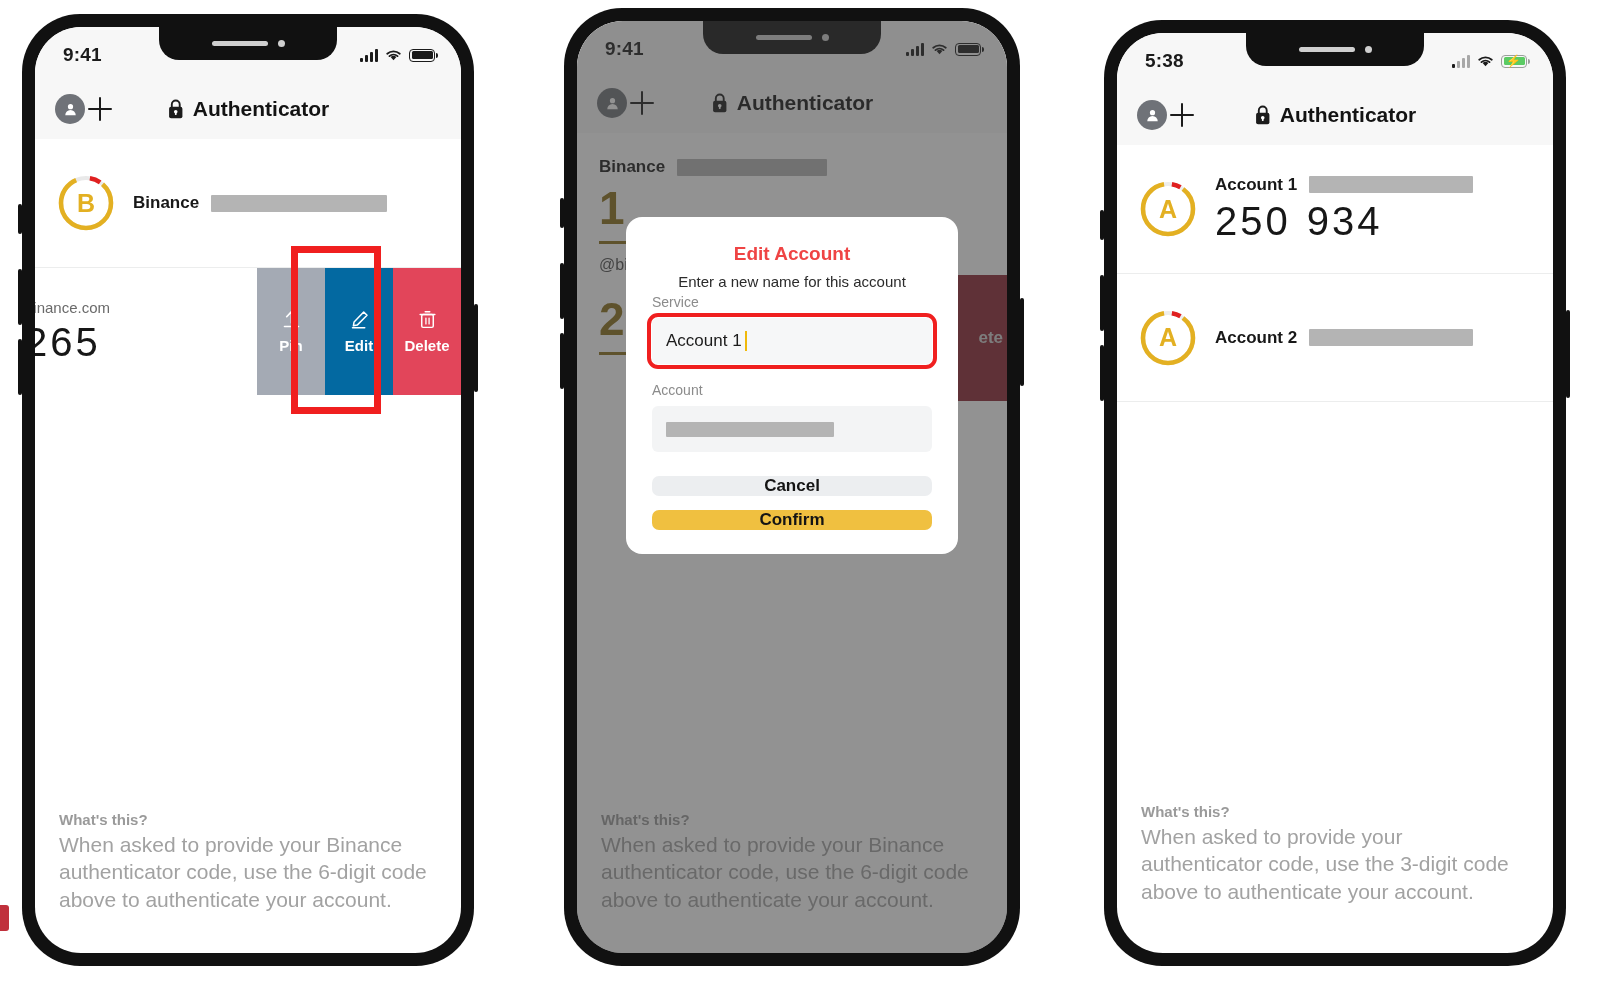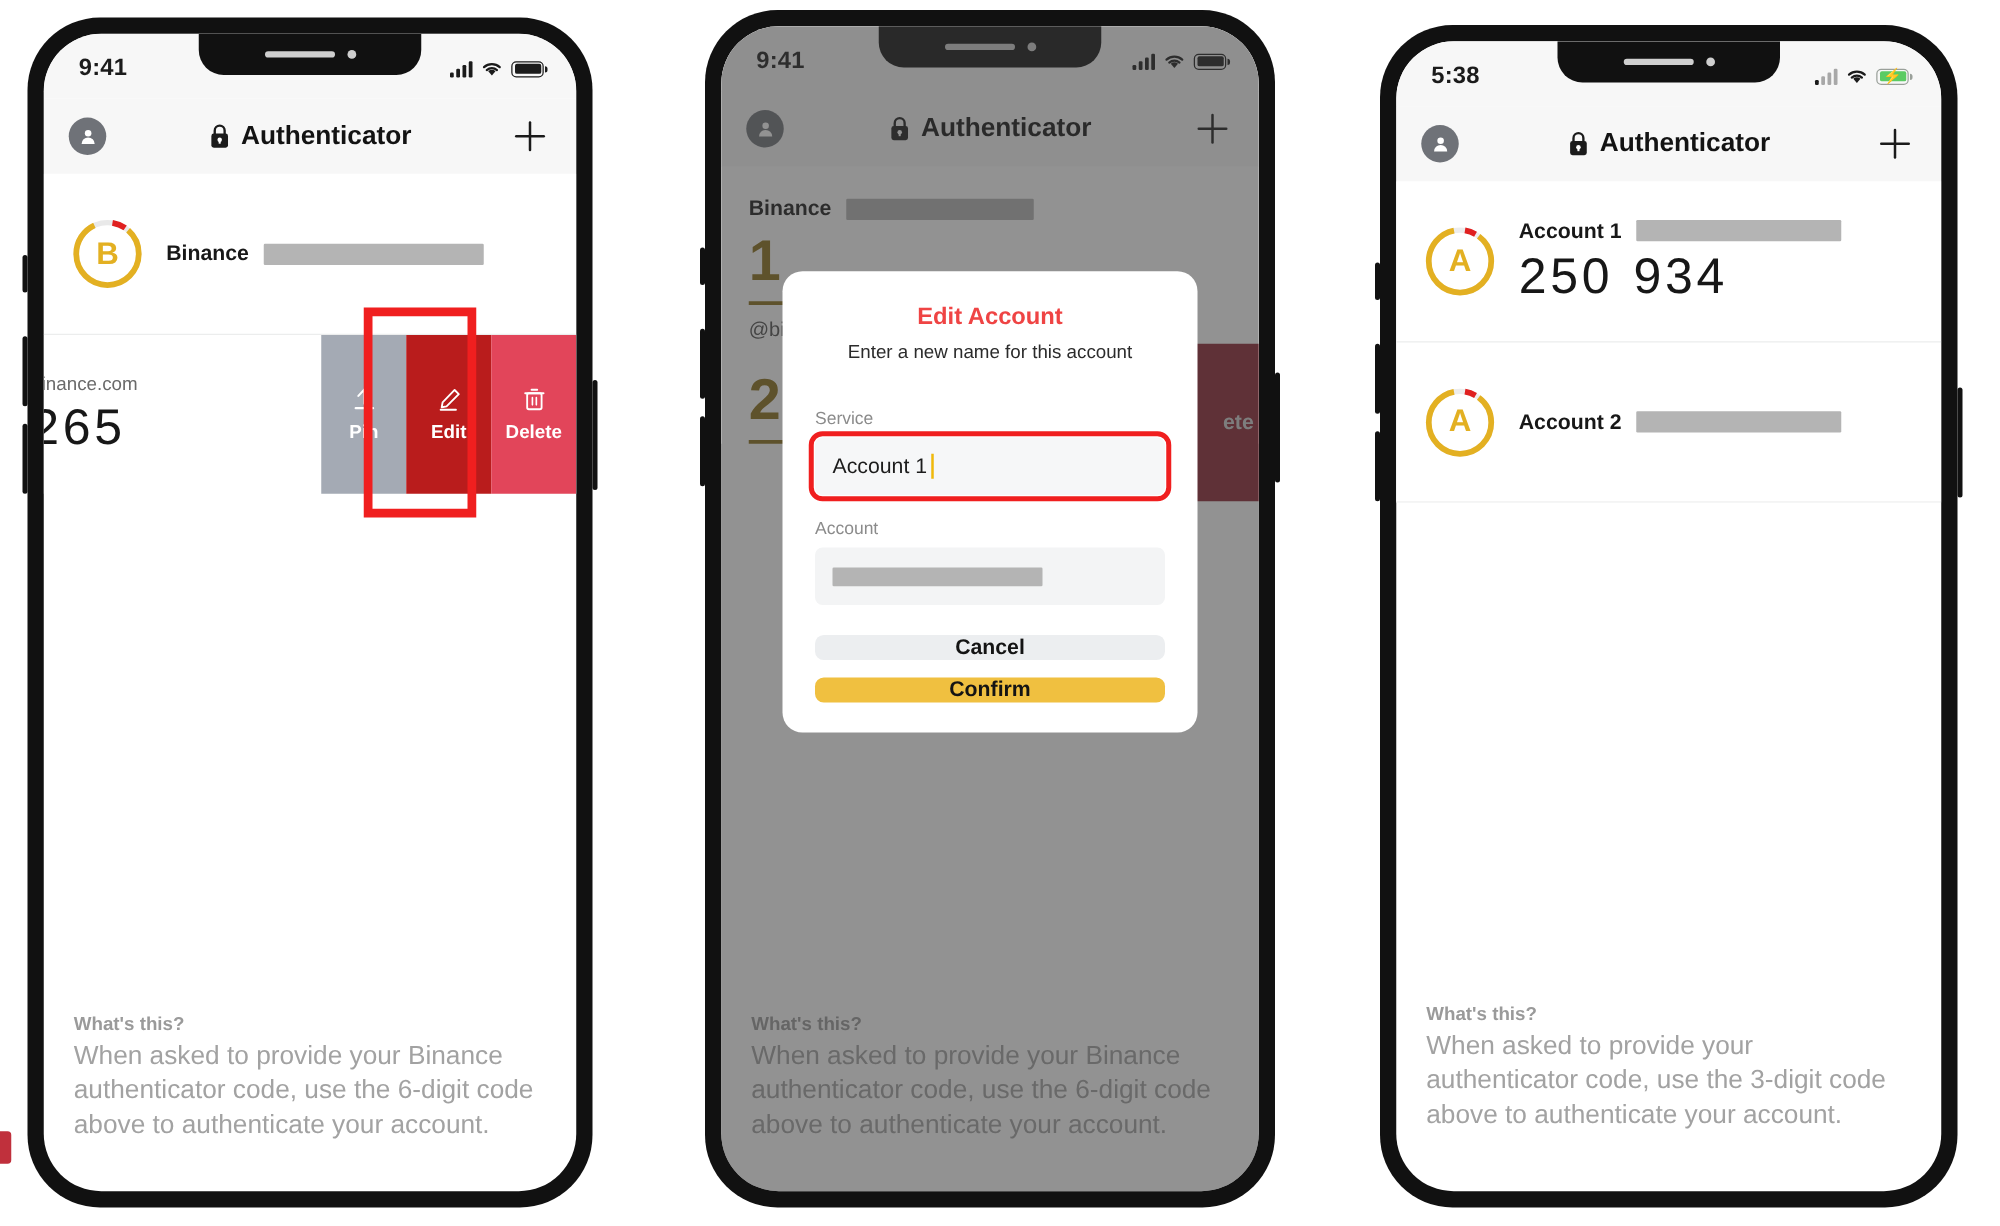--- a/index.html
+++ b/index.html
@@ -88,21 +88,21 @@
   .batt.charging::after { background:#9aa09a; }
   .batt.charging .fill { background: #5bcb63; position: relative; }
   .bolt {
     position:absolute; left:50%; top:50%; transform:translate(-50%,-50%);
     font-size: 12px; color:#1b1b1b; line-height:1;
   }
 
   
   .navbar {
     height: 60px; background: #f7f7f7;
-    display: flex; align-items: center; justify-content: space-between;
+    display: flex; align-items: center; justify-content: flex-start;
     padding: 0 22px 0 20px;
     position: relative; z-index: 3;
   }
   .avatar-btn {
     width: 30px; height: 30px; border-radius: 50%;
     background: #6f7278;
     display: flex; align-items: center; justify-content: center;
   }
   .avatar-btn svg { width: 17px; height: 17px; }
   .nav-title {
@@ -157,21 +157,21 @@
   }
   .swipe-btn {
     width: 68px;
     display: flex; flex-direction: column;
     align-items: center; justify-content: center;
     gap: 7px; color: #ffffff;
   }
   .swipe-btn .lbl { font-size: 15px; font-weight: 600; }
   .swipe-btn svg { width: 21px; height: 21px; }
   .sb-pin { background: #a4aab4; }
-  .sb-edit { background: #b91c1c; }
+  .sb-edit { background: #0369a1; }
   .sb-del { background: #e2455a; }
 
   
   .footer {
     position: absolute; left: 0; right: 0; bottom: 40px;
     padding: 0 24px;
   }
   .footer .ft-title {
     font-size: 15px; font-weight: 700; color: #9a9a9a; margin-bottom: 3px;
   }
@@ -193,21 +193,21 @@
     border-radius: 16px;
     padding: 26px 26px 24px;
     z-index: 9;
   }
   .modal-title {
     font-size: 19px; font-weight: 700; color: #ef4444;
     text-align: center; margin-bottom: 8px;
   }
   .modal-sub {
     font-size: 15px; color: #2b2b2b;
-    text-align: center; margin-bottom: 36px;
+    text-align: center; margin-bottom: 4px;
   }
   .fld-label { font-size: 14px; color: #8b8b8b; margin-bottom: 8px; }
   .fld {
     background: #f3f4f5; border-radius: 6px;
     height: 46px; display: flex; align-items: center;
     padding: 0 14px;
     font-size: 17px; color: #1c1c1c;
   }
   .fld.highlight {
     outline: 4px solid #f01f1f;

